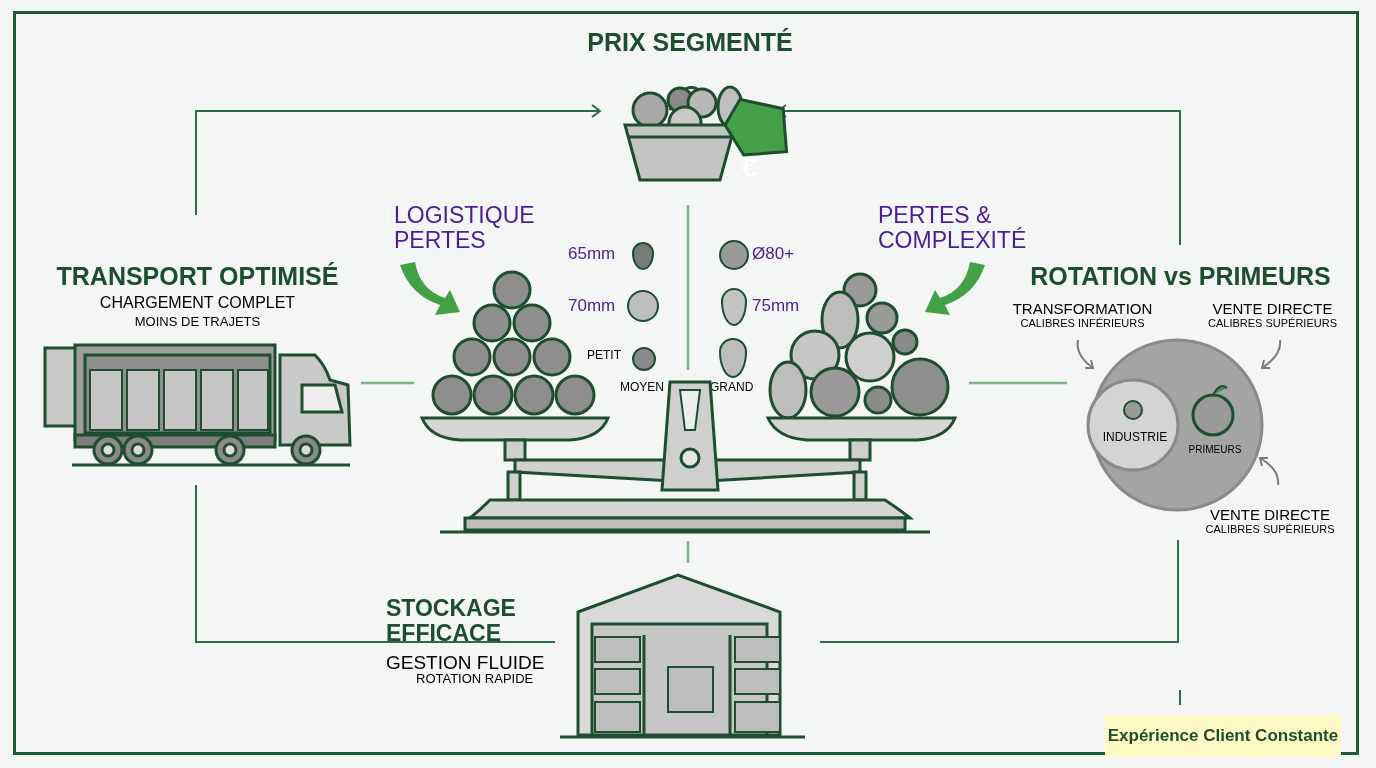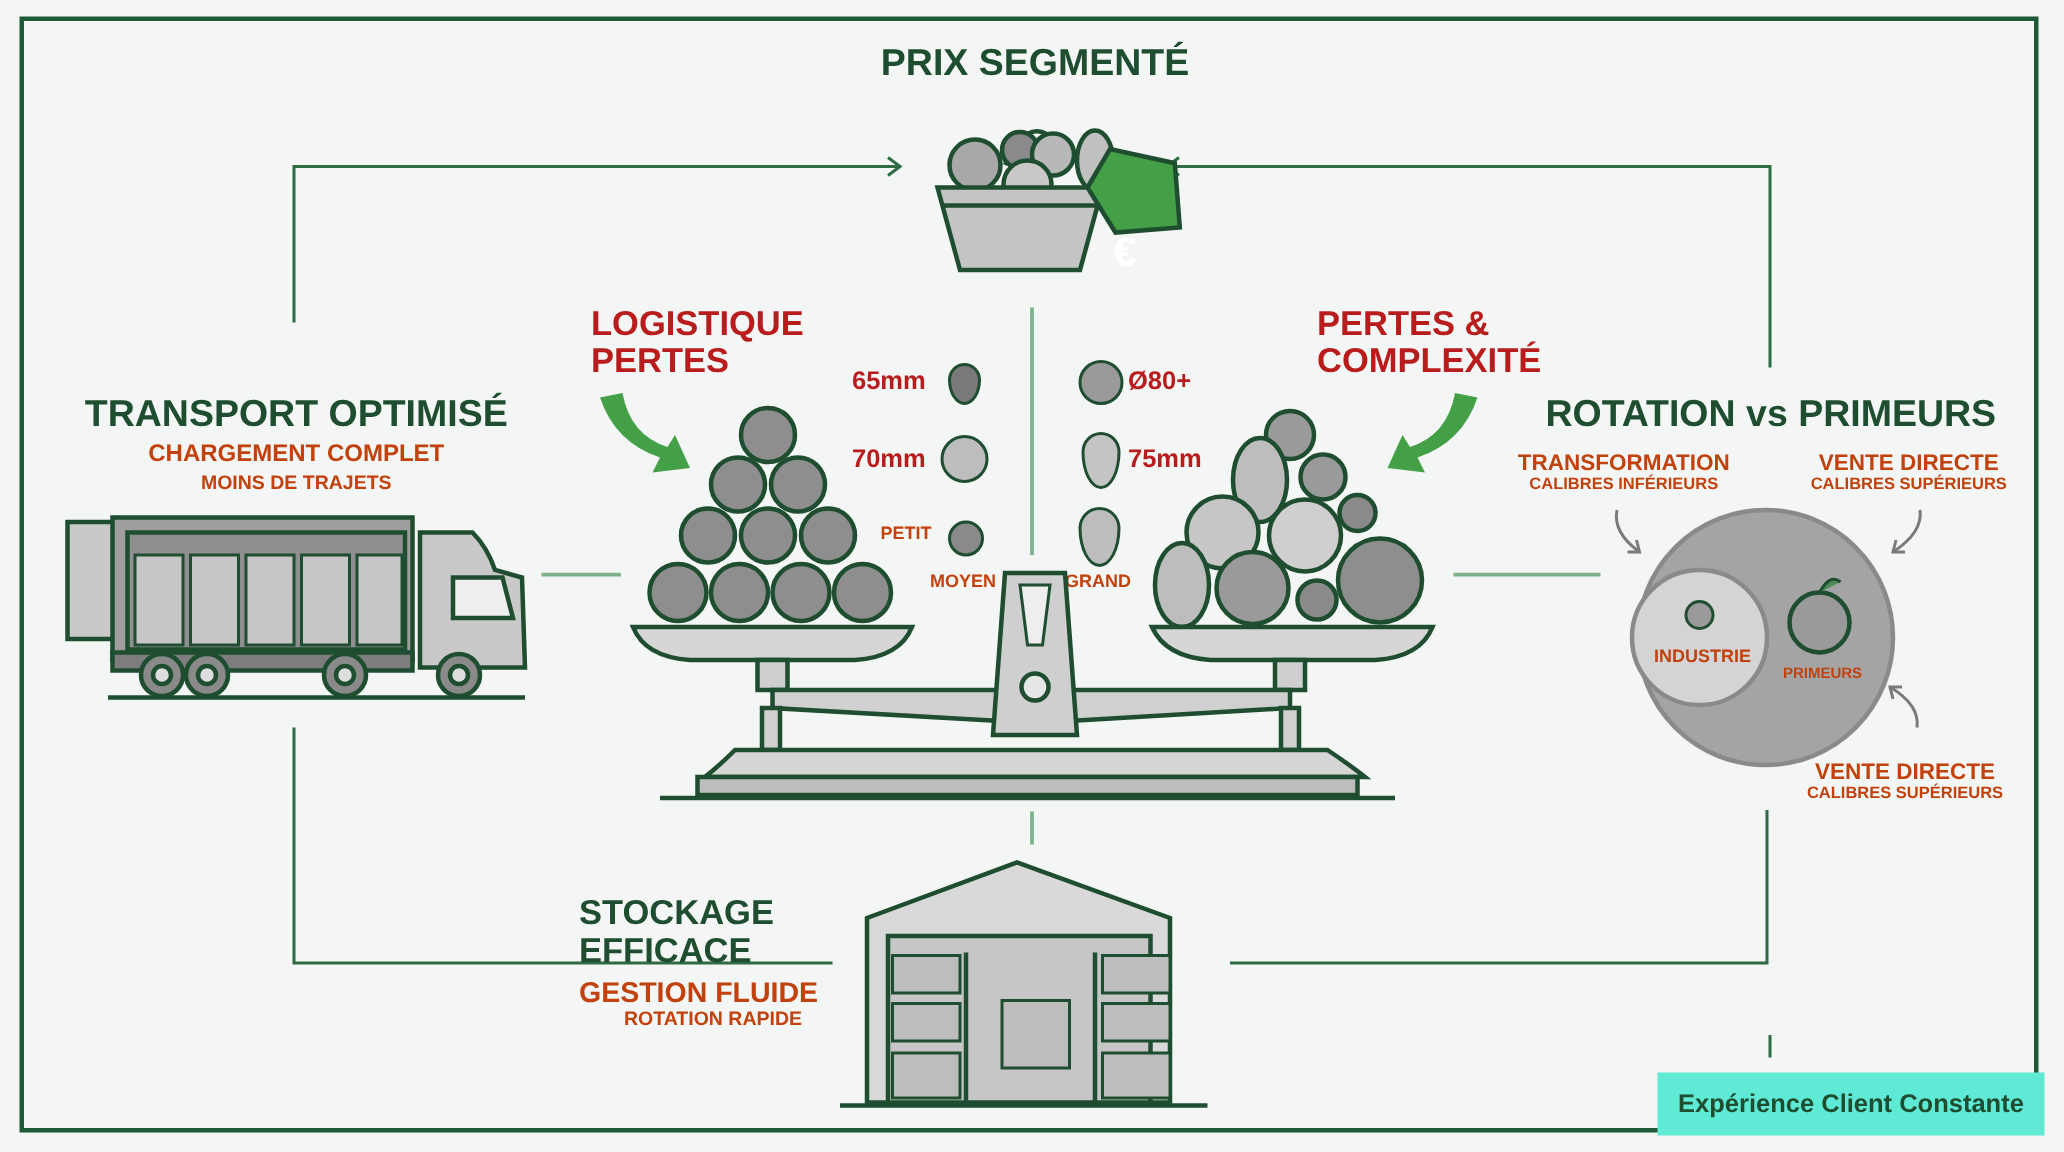--- a/index.html
+++ b/index.html
@@ -2,26 +2,26 @@
 <html><head>
 <meta charset="utf-8">
 <style>
   html, body { margin:0; padding:0; }
   body { width:1376px; height:768px; background:#f3f6f4; position:relative; overflow:hidden;
          font-family:"Liberation Sans", "DejaVu Sans", sans-serif; }
   .frame { position:absolute; left:13px; top:11px; width:1346px; height:744px;
            border:3px solid #1f5a36; box-sizing:border-box; }
   .abs { position:absolute; }
   .t-dark { color:#1e4d30; font-weight:700; }
-  .t-green { color:#b91c1c; font-weight:700; }
-  .t-black { color:#c2410c; font-weight:700; }
+  .t-green { color:#4c1d95; font-weight:400; }
+  .t-black { color:#000000; font-weight:400; }
   svg { position:absolute; overflow:visible; }
   .center { text-align:center; }
-  .badge { position:absolute; left:1105px; top:715px; width:258px; height:42px;
-           background:#5eead4; color:#1e4d30; font-size:17px; font-weight:600;
+  .badge { position:absolute; left:1105px; top:715px; width:236px; height:42px;
+           background:#fef9c3; color:#1e4d30; font-size:17px; font-weight:600;
            display:flex; align-items:center; justify-content:center; }
 </style>
 </head>
 <body>
 
 <div class="frame"></div>
 
 <svg style="left:0;top:0" width="1376" height="768">
   <g fill="none" stroke="#2e6b45" stroke-width="2">
     <polyline points="196,215 196,111 600,111"></polyline>

